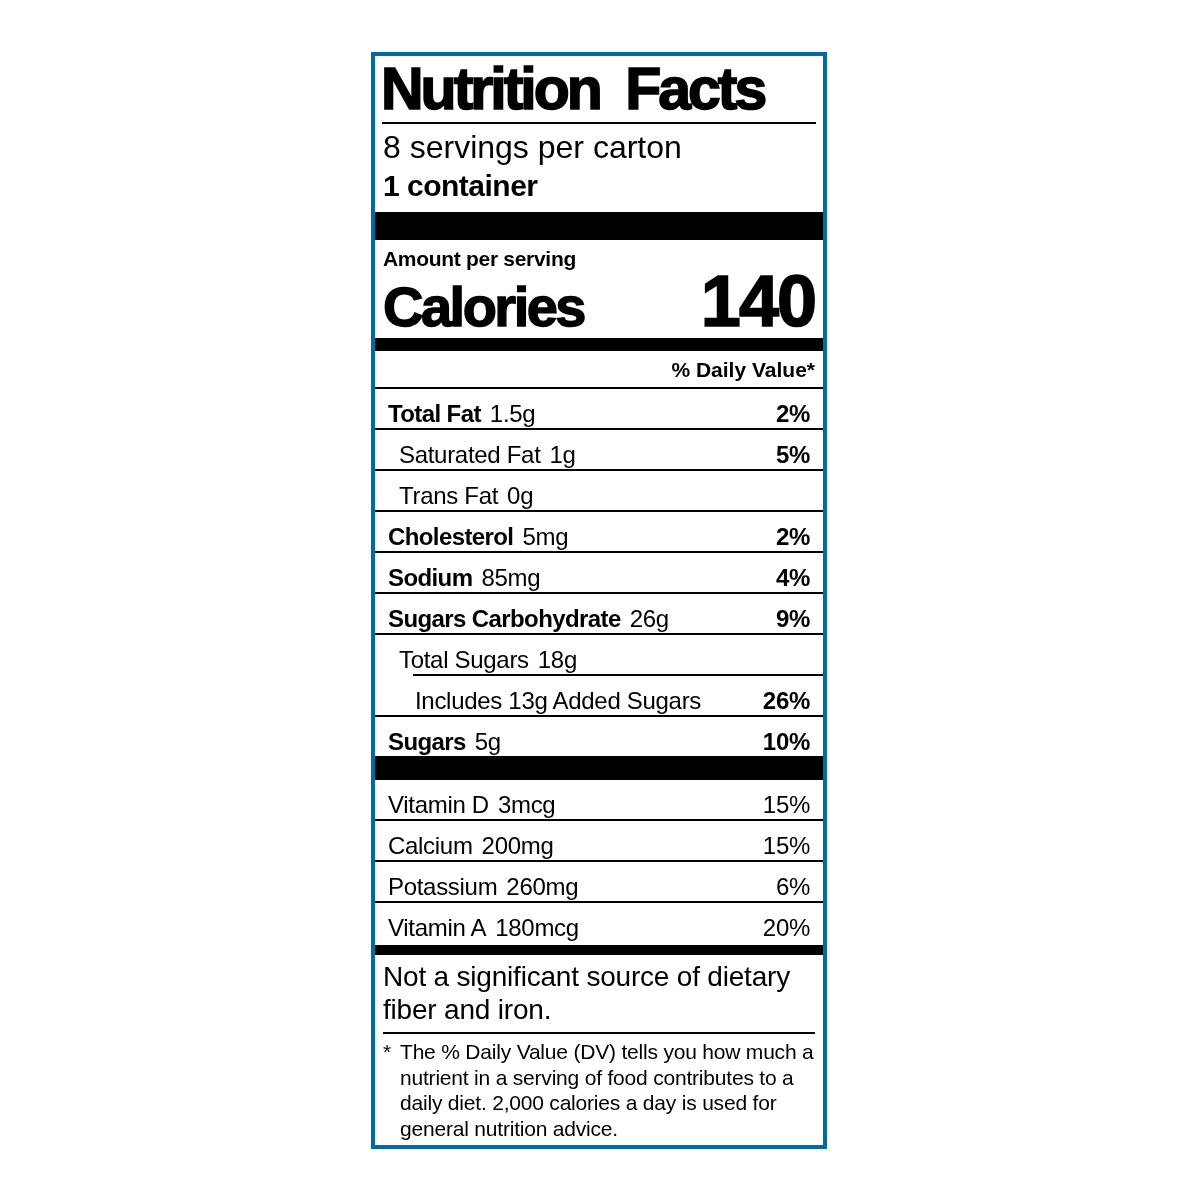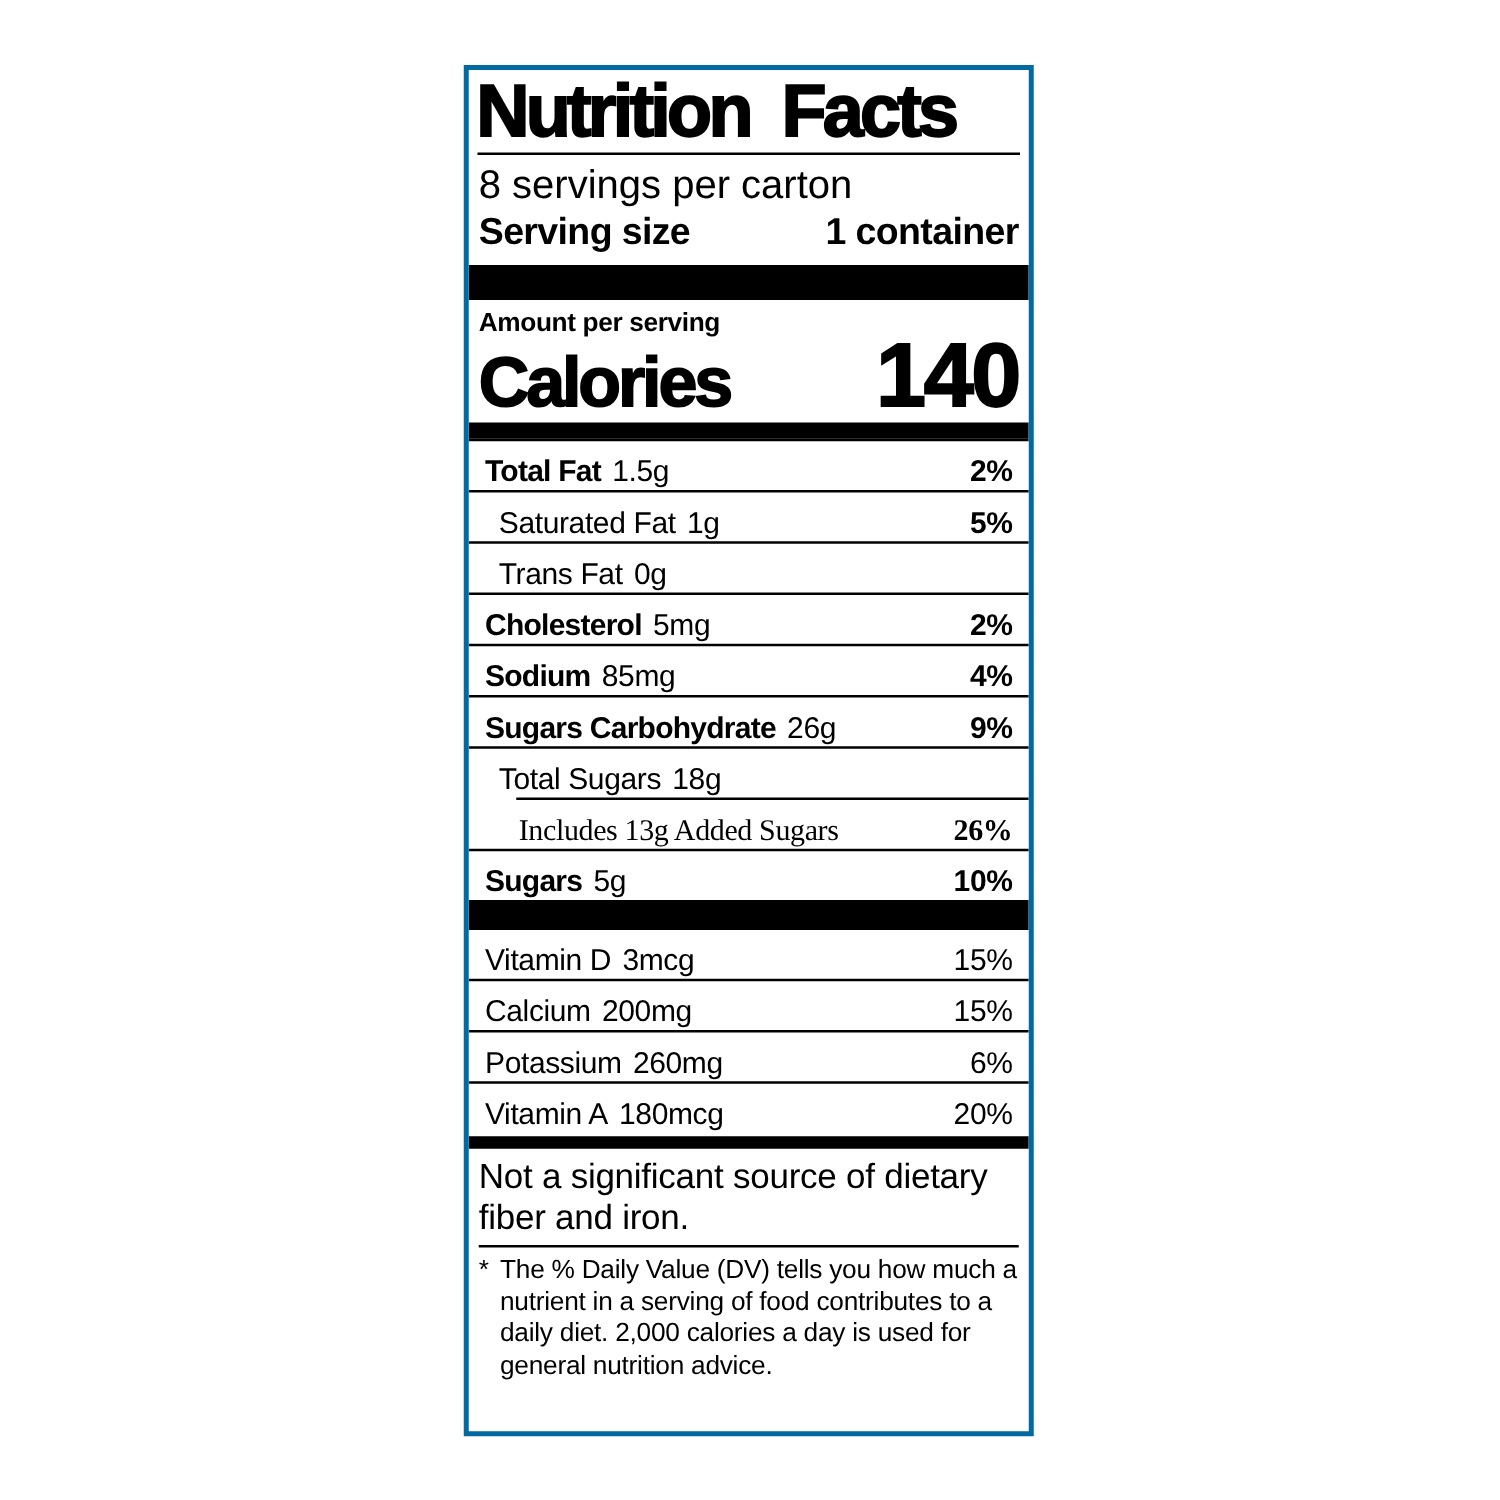--- a/index.html
+++ b/index.html
@@ -39,21 +39,21 @@
 
   .rows .row{
     display:flex;align-items:flex-end;height:39px;border-top:2px solid #000;
     font-size:24px;padding:0 13px;letter-spacing:-0.3px;white-space:nowrap;
   }
   .row .nname.b{font-weight:700;letter-spacing:-0.6px;}
   .row .amt{margin-left:9px;}
   .row .dv{margin-left:auto;}
   .nutrient-rows .dv{font-weight:700;}
   .ind1{padding-left:24px !important;}
-  .ind2{padding-left:40px !important;font-family:Liberation Serif, serif;}
+  .ind2{padding-left:40px !important;}
   .partial-rule{height:2px;background:#000;margin-left:38px;}
   .row.no-top{border-top:none;height:39px;}
   .vit-rows .row:first-child{border-top:none;}
 
   .notsig{margin:5px 8px 0;font-size:28px;line-height:33px;letter-spacing:-0.2px;}
   .foot-rule{height:2px;background:#000;margin:6px 8px 0;}
   .footnote{display:flex;margin:5px 8px 0;font-size:21px;line-height:25.5px;}
   .footnote .ast{width:17px;flex:none;}
   .footnote .ftext{flex:1;letter-spacing:-0.2px;}
 </style>
@@ -61,35 +61,35 @@
 <body>
 
 <div class="nf-label">
 
   <div class="nf-title">Nutrition Facts</div>
   <div class="title-rule"></div>
 
   <div class="servings">8 servings per carton</div>
 
   <div class="serving-row">
-    <span>Serving size</span>
     <span>1 container</span>
   </div>
 
   <div class="bar bar-a"></div>
 
   <div class="amount">Amount per serving</div>
 
   <div class="cal-row">
     <span class="cal-label">Calories</span>
     <span class="cal-value">140</span>
   </div>
 
   <div class="bar bar-b"></div>
 
+  <div class="dv-header">% Daily Value*</div>
 
   <div class="rows nutrient-rows">
     <div class="row">
       <span class="nname b">Total Fat</span>
       <span class="amt">1.5g</span>
       <span class="dv">2%</span>
     </div>
     <div class="row ind1">
       <span class="nname">Saturated Fat</span>
       <span class="amt">1g</span>

